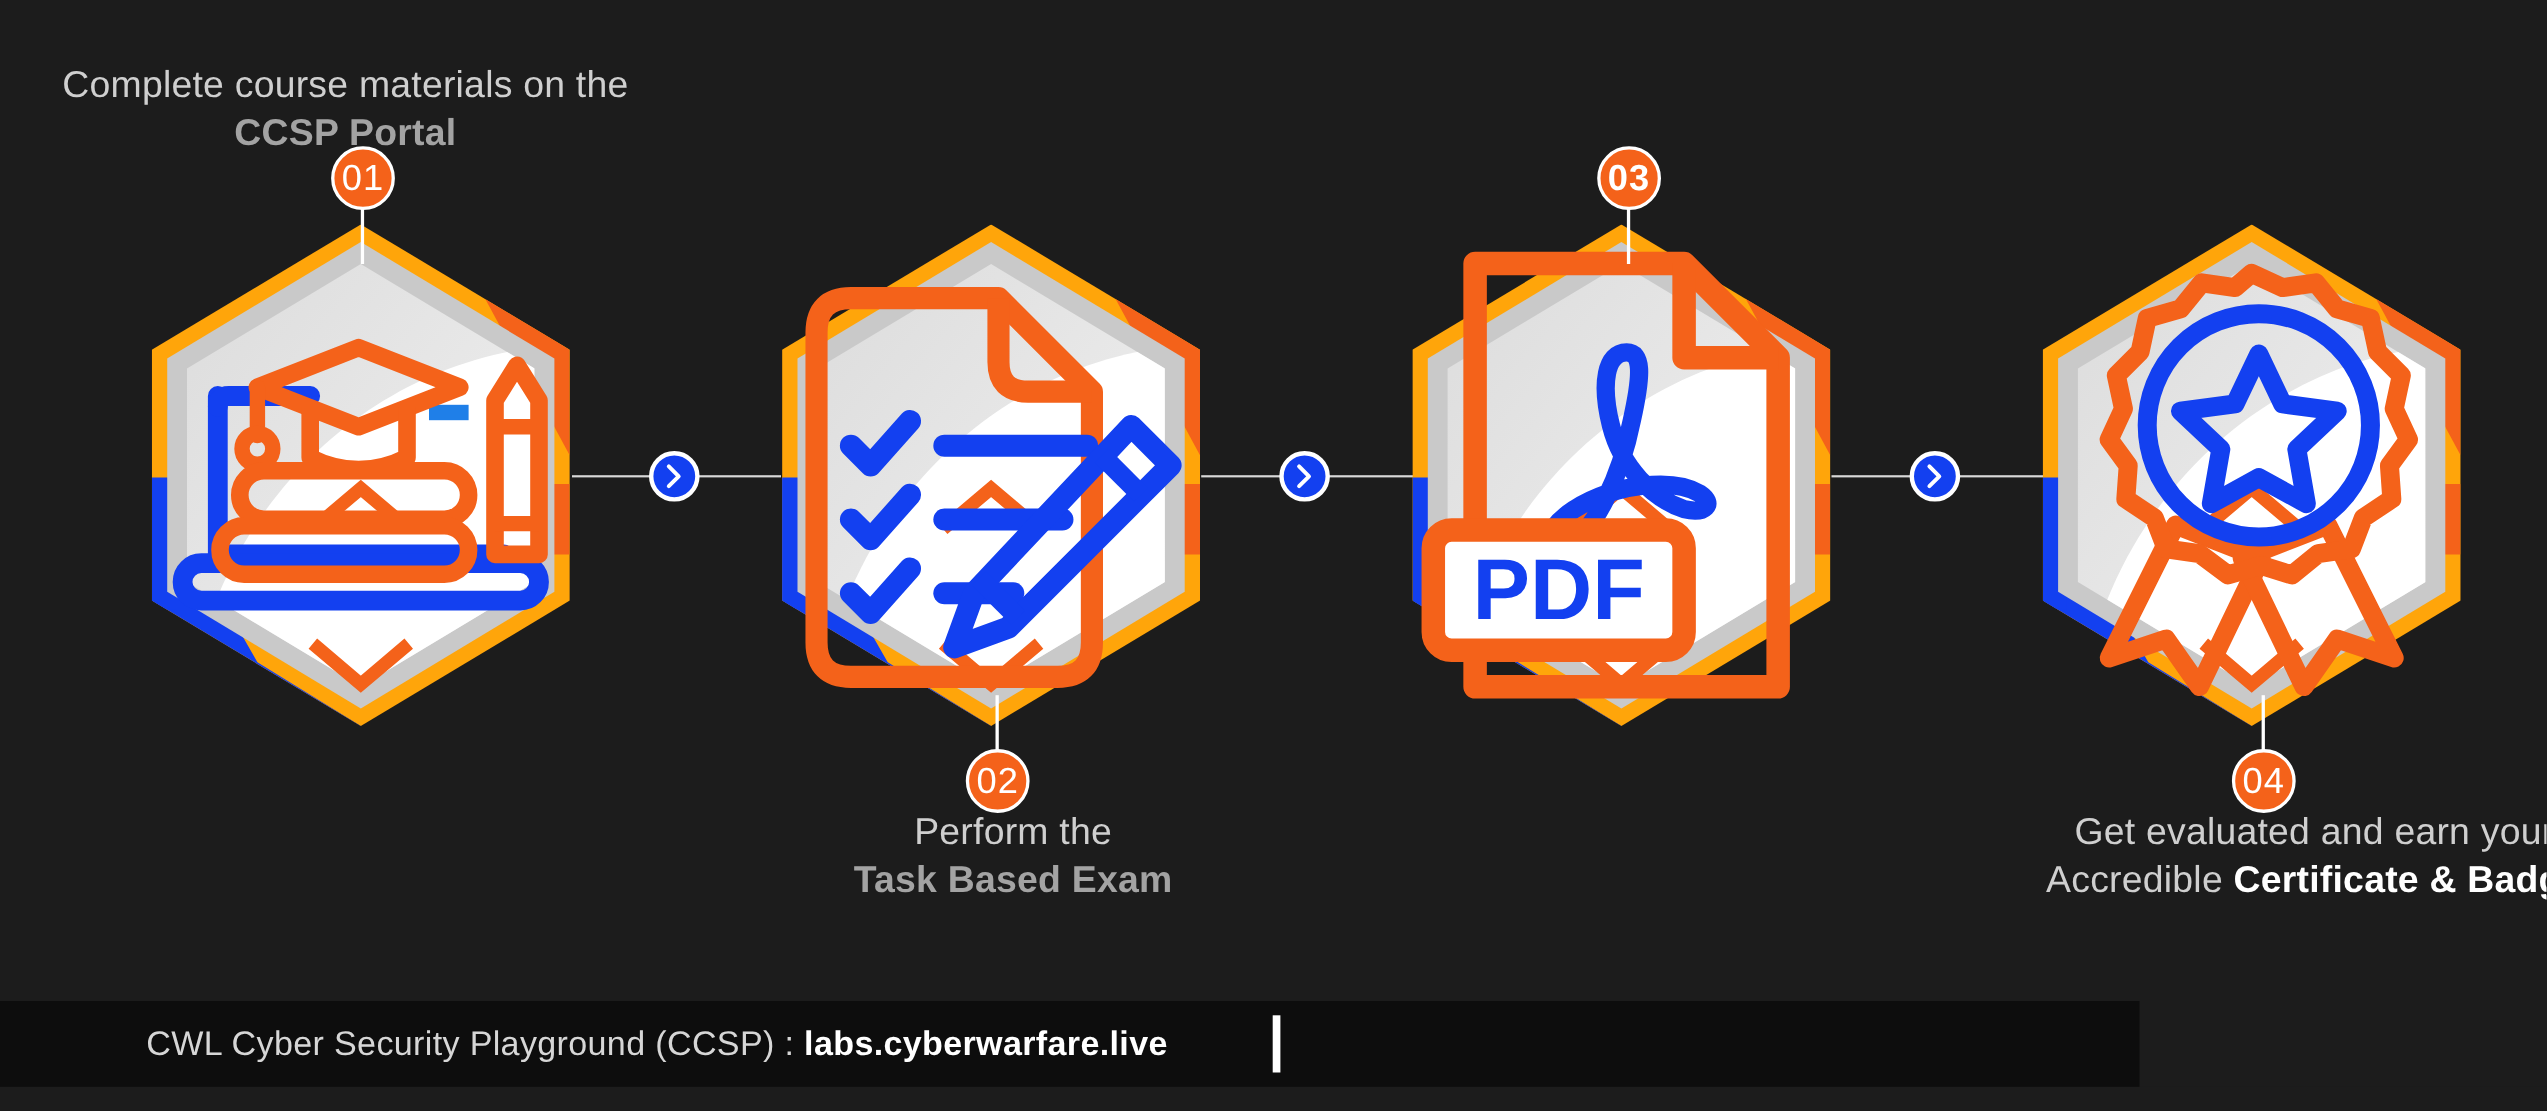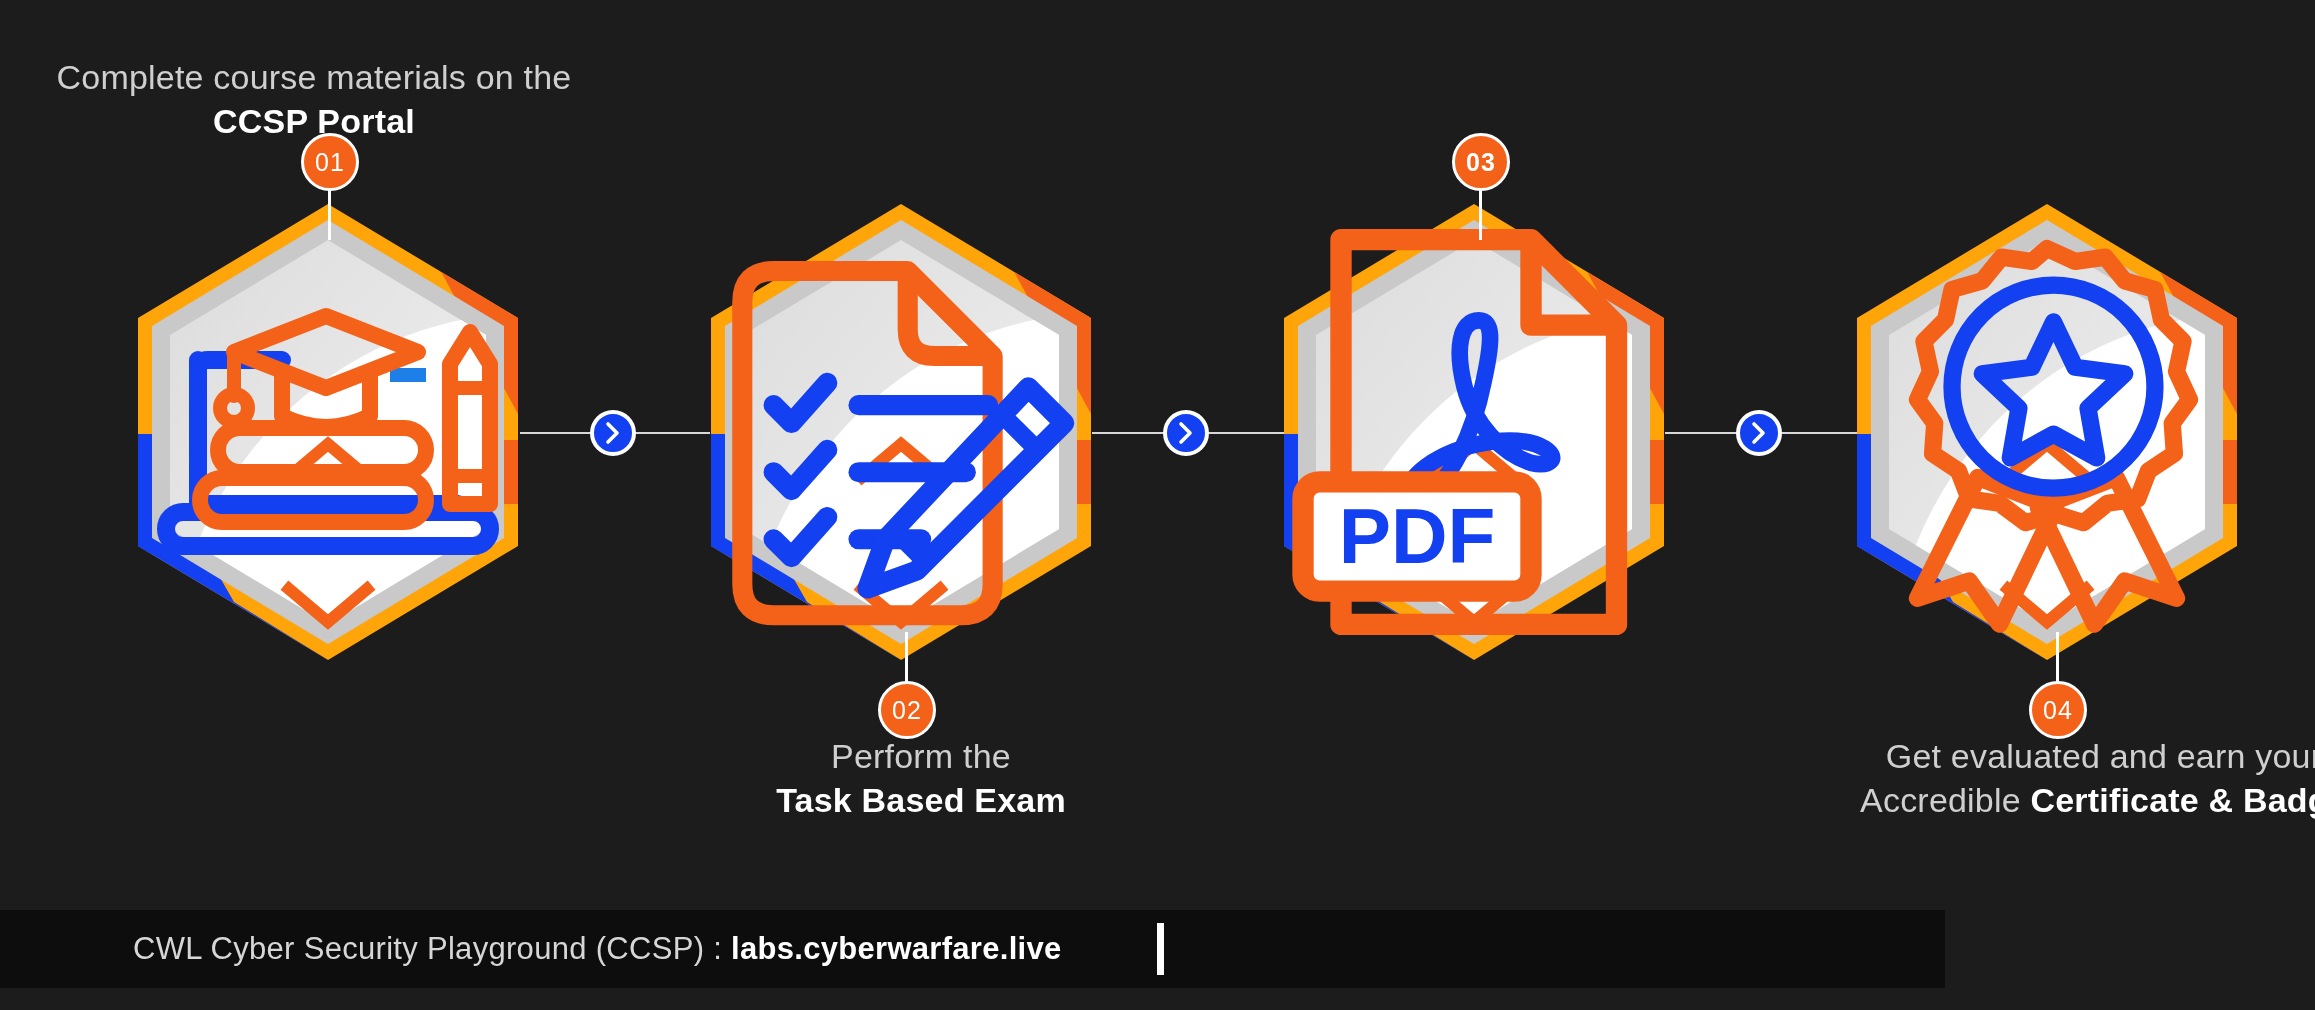--- a/index.html
+++ b/index.html
@@ -27,21 +27,21 @@
   .caption .line-light {
     display:block;
     font-size:34px;
     font-weight:300;
     color:#cfcfcf;
   }
   .caption .line-bold {
     display:block;
     font-size:34px;
     font-weight:700;
-    color:#ffffff;
+    color:#a3a3a3;
   }
   .caption .line-mixed {
     display:block;
     font-size:34px;
     font-weight:300;
     color:#cfcfcf;
   }
   .caption .line-mixed b {
     font-weight:700;
     color:#ffffff;
@@ -53,21 +53,21 @@
   .cap-4 { left:1794px; top:735px; }
 
   
   .num-badge {
     position:absolute;
     width:58px; height:58px;
     border-radius:50%;
     background:#F4621A;
     border:3px solid #ffffff;
     color:#ffffff;
-    font-size:25px;
+    font-size:33px;
     font-weight:300;
     display:flex;
     align-items:center;
     justify-content:center;
     letter-spacing:1px;
     z-index:6;
   }
   .stem {
     position:absolute;
     width:3px;

